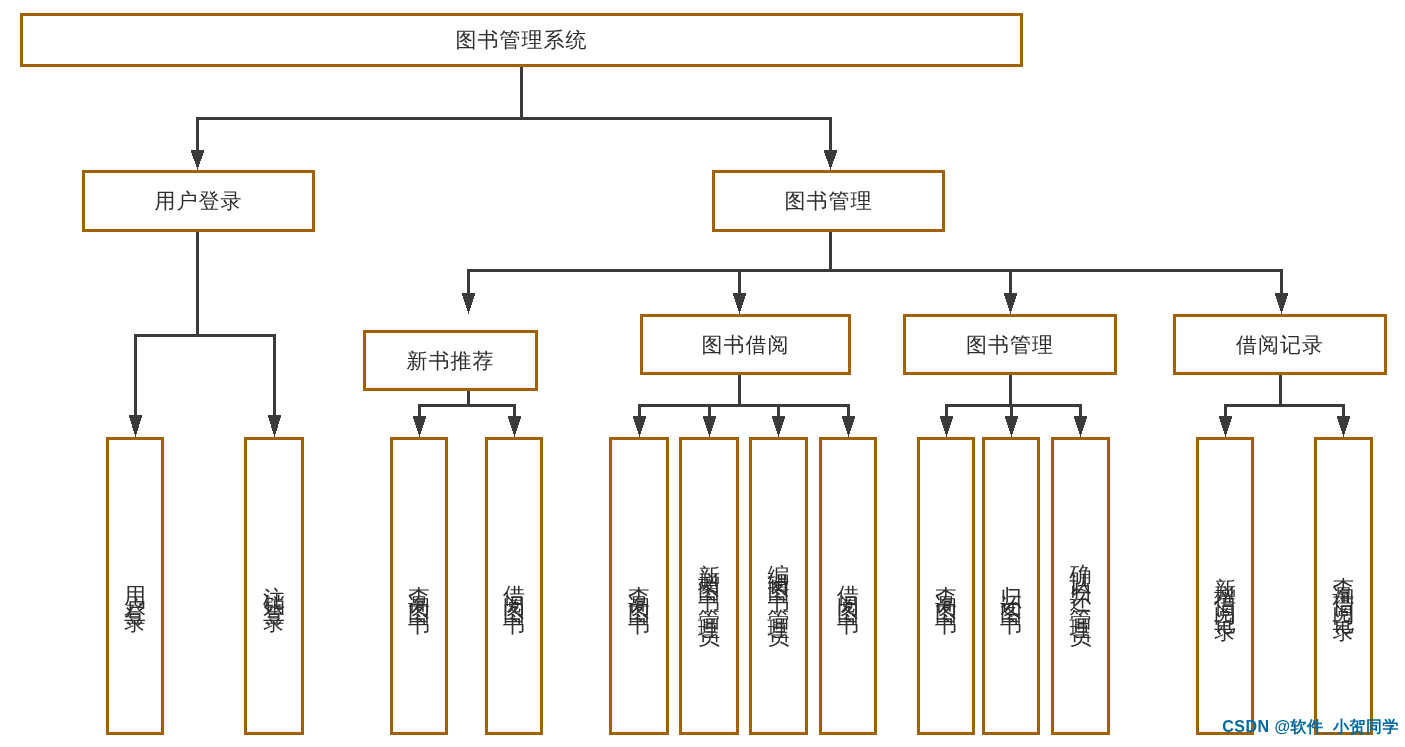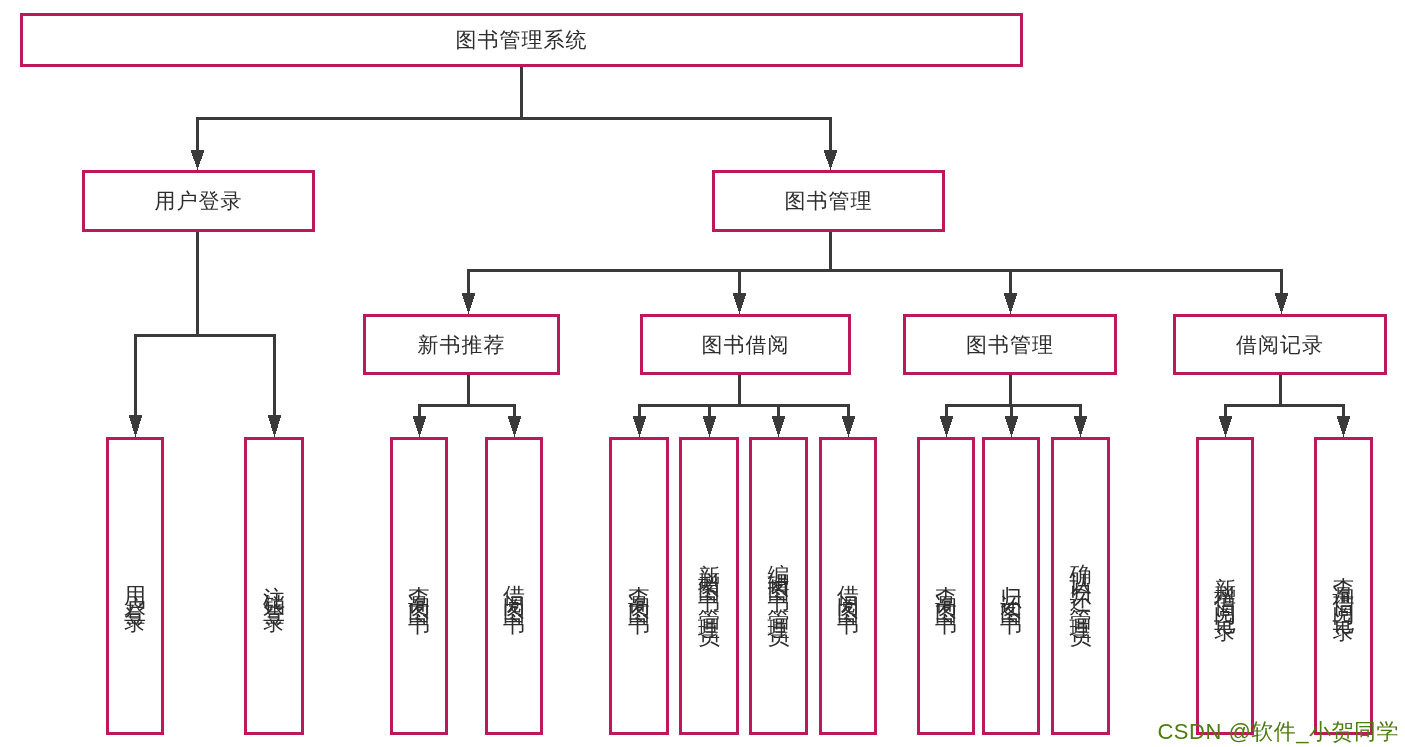--- a/index.html
+++ b/index.html
@@ -7,21 +7,21 @@
     position:relative;
     width:1405px;height:747px;
     background:#ffffff;
     font-family:"Liberation Sans","DejaVu Sans",sans-serif;
     overflow:hidden;
   }
   .node{
     position:absolute;
     box-sizing:border-box;
     background:#ffffff;
-    border:3px solid #be185d;
+    border:3px solid #a16207;
     display:flex;
     align-items:center;
     justify-content:center;
     color:#2d2d2d;
   }
   .htext{
     font-size:21px;
     letter-spacing:1px;
     white-space:nowrap;
   }
@@ -45,24 +45,25 @@
     stroke-width:3;
   }
   #connector-layer path.carrow{
     fill:#3a3a3a;
     stroke:none;
   }
   .watermark{
     position:absolute;
     right:6px;
     top:717px;
-    font-size:22px;
-    color:#4d7c0f;
+    font-size:16px;
+    color:#0369a1;
     letter-spacing:0.5px;
     white-space:nowrap;
+    font-weight:bold;
   }
 </style>
 </head>
 <body>
 
 <div id="canvas">
 
   <svg id="connector-layer" width="1405" height="747" viewBox="0 0 1405 747" shape-rendering="crispEdges">
     <g>
       <path class="cline" d="M521.5 67 L521.5 120 M196 118.5 L832 118.5 M197.5 118.5 L197.5 152 M830.5 118.5 L830.5 152"></path>
@@ -98,21 +99,21 @@
     <span class="htext">图书管理系统</span>
   </div>
 
   <div class="node" style="left:82px;top:170px;width:233px;height:62px">
     <span class="htext">用户登录</span>
   </div>
   <div class="node" style="left:712px;top:170px;width:233px;height:62px">
     <span class="htext">图书管理</span>
   </div>
 
-  <div class="node" style="left:363px;top:314px;width:197px;height:61px">
+  <div class="node" style="left:363px;top:330px;width:175px;height:61px">
     <span class="htext">新书推荐</span>
   </div>
   <div class="node" style="left:640px;top:314px;width:211px;height:61px">
     <span class="htext">图书借阅</span>
   </div>
   <div class="node" style="left:903px;top:314px;width:214px;height:61px">
     <span class="htext">图书管理</span>
   </div>
   <div class="node" style="left:1173px;top:314px;width:214px;height:61px">
     <span class="htext">借阅记录</span>

